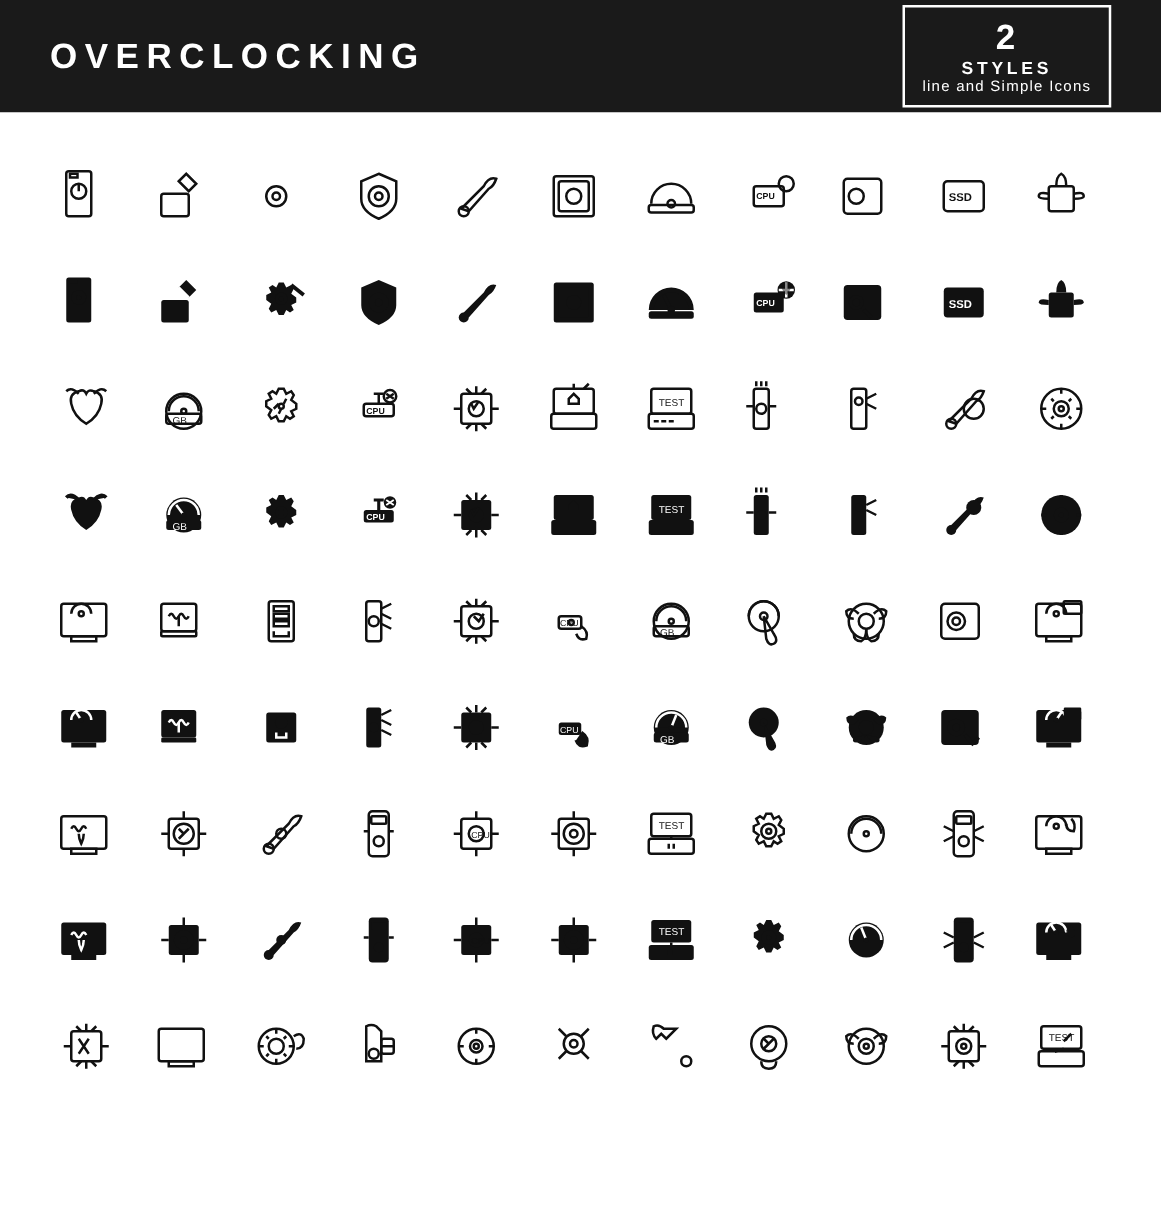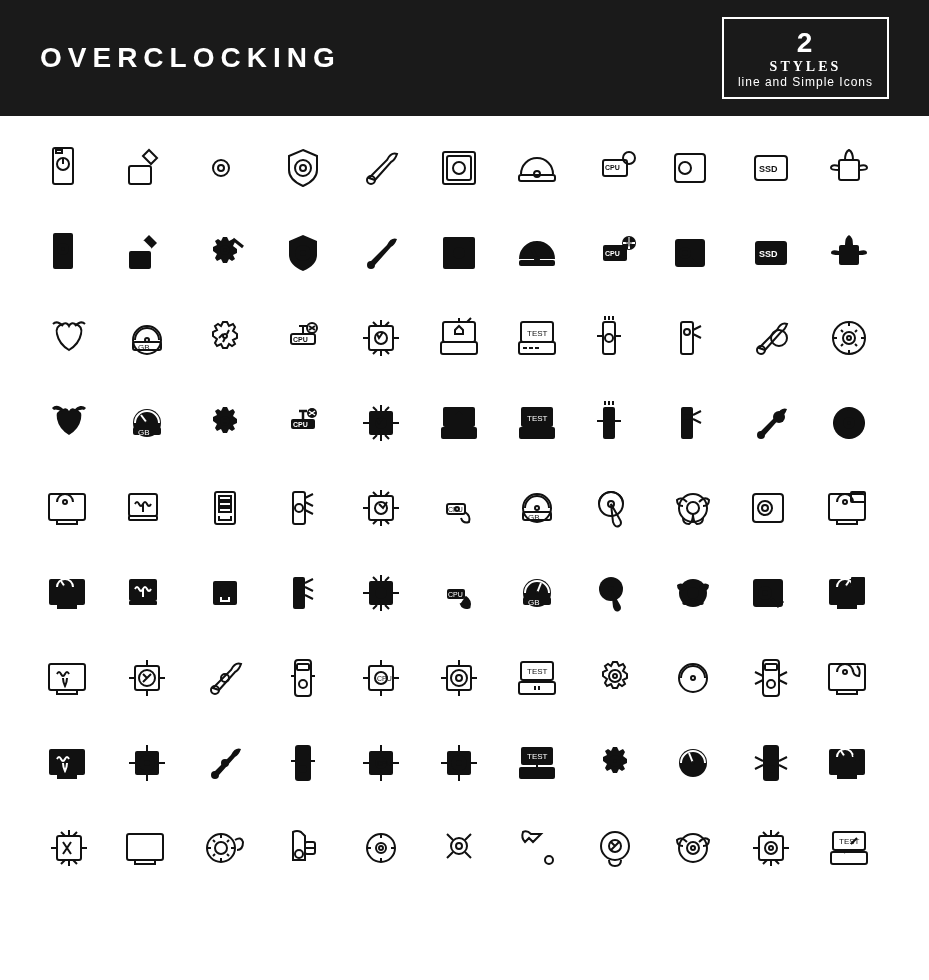--- a/index.html
+++ b/index.html
@@ -10,21 +10,21 @@
       font-family: Arial, sans-serif;
       overflow: hidden;
     }
 
     .header {
       background: #1a1a1a;
       display: flex;
       align-items: center;
       justify-content: space-between;
       padding: 18px 40px;
-      height: 116px;
+      height: 90px;
     }
 
     .header-title {
       color: #fff;
       font-size: 28px;
       font-weight: 700;
       letter-spacing: 6px;
       text-transform: uppercase;
     }
 
@@ -40,21 +40,21 @@
       font-weight: 700;
       letter-spacing: 2px;
     }
 
     .styles-badge .sub {
       font-size: 12px;
       letter-spacing: 1px;
     }
 
     .icons-area {
-      padding: 9px 30px;
+      padding: 24px 30px;
       background: #fff;
     }
 
     .icon-grid {
       display: grid;
       grid-template-columns: repeat(11, 78px);
       grid-template-rows: repeat(9, 85px);
       gap: 0;
     }
 
@@ -81,21 +81,21 @@
       stroke-width: 2;
     }
   </style>
 </head>
 <body>
 
 <div class="header">
   <div class="header-title">OVERCLOCKING</div>
   <div class="styles-badge">
     <div class="num">2</div>
-    <div style="font-size:14px;font-weight:700;letter-spacing:3px;font-family:Liberation Serif, serif;">STYLES</div>
+    <div style="font-size:14px;font-weight:700;letter-spacing:3px;">STYLES</div>
     <div class="sub">line and Simple Icons</div>
   </div>
 </div>
 
 <div class="icons-area">
   <div class="icon-grid">
 
     <div class="icon-cell outline">
       <svg viewBox="0 0 52 52">
           <rect x="10" y="6" width="20" height="36" rx="2"></rect>

